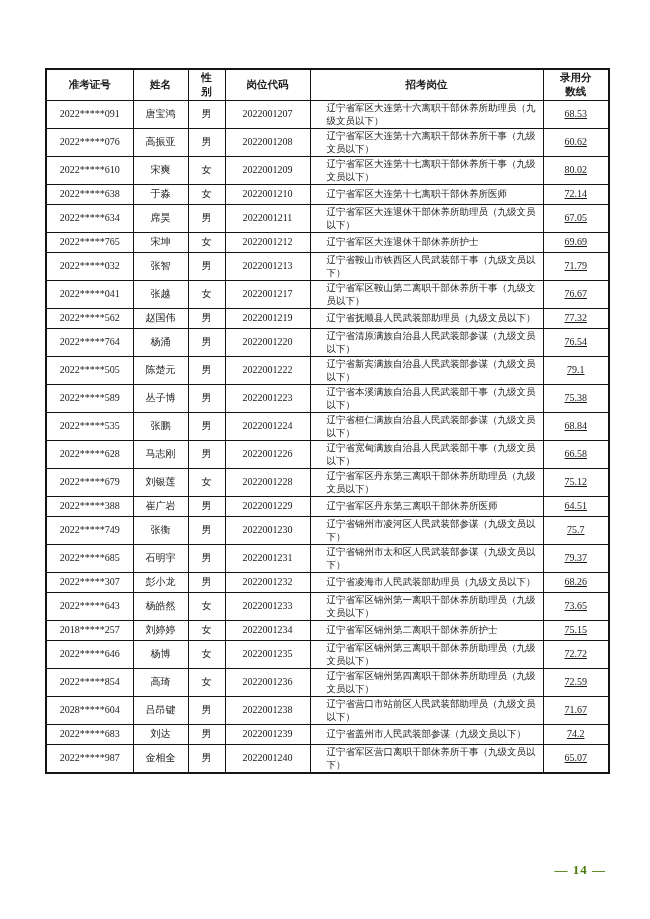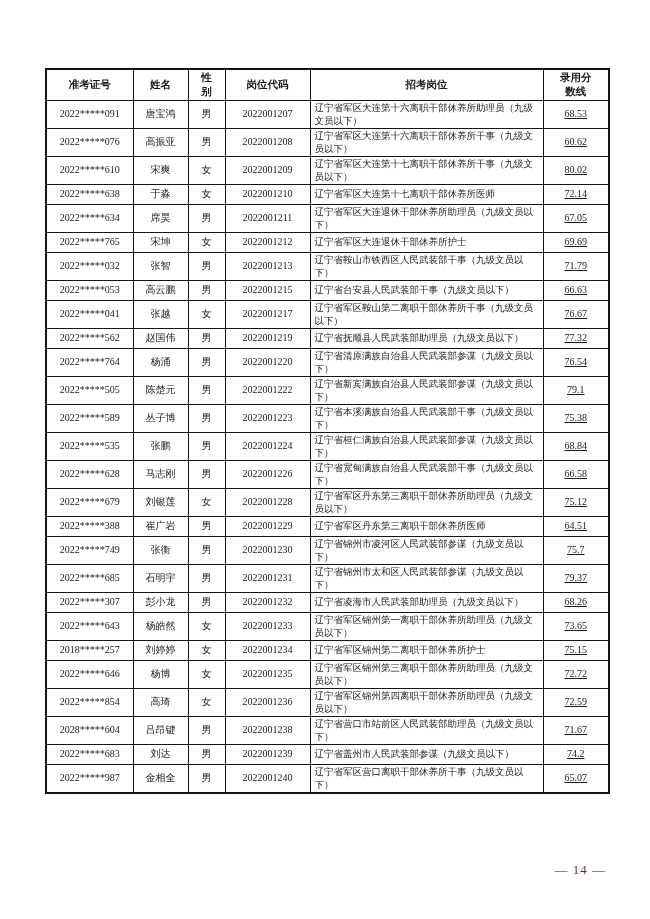--- a/index.html
+++ b/index.html
@@ -39,32 +39,33 @@
   td {
     font-size: 10px;
     line-height: 12.5px;
     height: 20px;
     padding: 1px 3px;
     text-align: center;
   }
   td.c-position {
     text-align: left;
     font-size: 9.5px;
-    padding: 1px 2px 1px 4px;
+    padding: 1px 2px 1px 16px;
     word-break: break-all;
   }
   td.c-score { font-size: 10px; text-decoration: underline; }
   .page-number {
     position: absolute;
     top: 862px;
     right: 44px;
     font-size: 13px;
-    color: #701a75;
+    color: #4d7c0f;
     letter-spacing: 1px;
     white-space: nowrap;
+    font-weight: bold;
   }
 </style>
 </head>
 <body>
 
 <div class="page">
 
   <table class="score-table">
     <colgroup>
       <col style="width:87px">
@@ -142,28 +143,20 @@
   <tr>
     <td class="c-ticket">2022*****032</td>
     <td class="c-name">张智</td>
     <td class="c-gender">男</td>
     <td class="c-code">2022001213</td>
     <td class="c-position">辽宁省鞍山市铁西区人民武装部干事（九级文员以下）</td>
     <td class="c-score">71.79</td>
   </tr>
 
 
-  <tr>
-    <td class="c-ticket">2022*****053</td>
-    <td class="c-name">高云鹏</td>
-    <td class="c-gender">男</td>
-    <td class="c-code">2022001215</td>
-    <td class="c-position">辽宁省台安县人民武装部干事（九级文员以下）</td>
-    <td class="c-score">66.63</td>
-  </tr>
 
 
   <tr>
     <td class="c-ticket">2022*****041</td>
     <td class="c-name">张越</td>
     <td class="c-gender">女</td>
     <td class="c-code">2022001217</td>
     <td class="c-position">辽宁省军区鞍山第二离职干部休养所干事（九级文员以下）</td>
     <td class="c-score">76.67</td>
   </tr>

